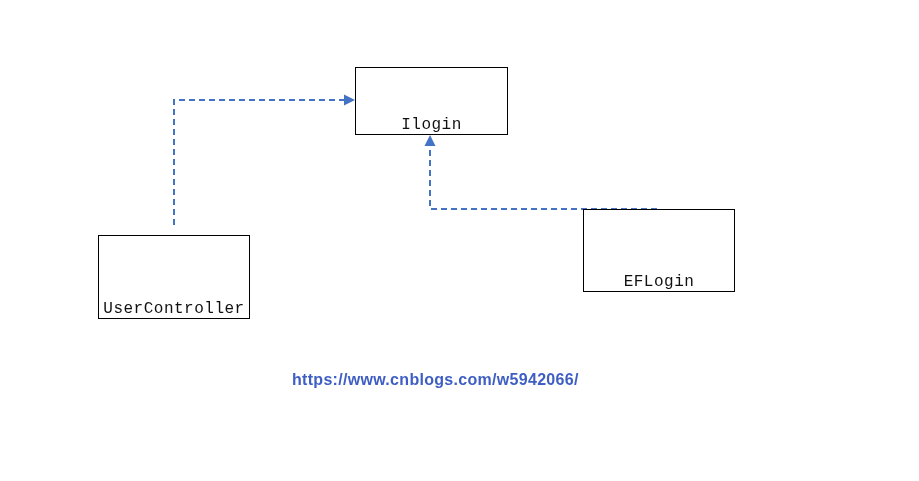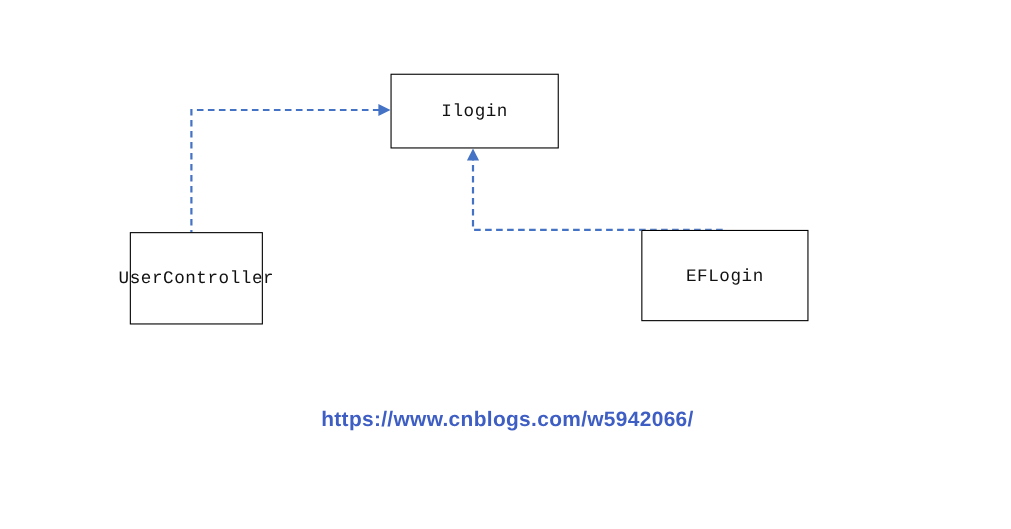--- a/index.html
+++ b/index.html
@@ -24,48 +24,48 @@
     top: 0;
     width: 919px;
     height: 481px;
   }
   .node {
     position: absolute;
     box-sizing: border-box;
     border: 1.5px solid var(--box_border, #000000);
     background: #ffffff;
     display: flex;
-    align-items: center;
+    align-items: flex-end;
     justify-content: center;
   }
   .node-label {
     font-family: "Liberation Mono", "DejaVu Sans Mono", monospace;
     font-size: 16px;
     color: #111111;
     letter-spacing: 0.5px;
     white-space: nowrap;
   }
   #node-ilogin        { left: 355px; top: 67px;  width: 153px; height: 68px; }
-  #node-usercontroller{ left: 98px;  top: 211px; width: 121px; height: 84px; margin-left: 20px; }
+  #node-usercontroller{ left: 98px;  top: 235px; width: 152px; height: 84px; }
   #node-eflogin       { left: 583px; top: 209px; width: 152px; height: 83px; }
   .connector-path {
     fill: none;
     stroke: var(--connector, #4472C4);
     stroke-width: 2;
     stroke-dasharray: 6 4;
   }
   .arrowhead {
     fill: var(--connector, #4472C4);
     stroke: none;
   }
   .url-caption {
     position: absolute;
     left: 292px;
     top: 371px;
-    font-size: 19px;
+    font-size: 16px;
     font-weight: 600;
     color: var(--url_text, #3E5EC4);
     letter-spacing: 0.3px;
     white-space: nowrap;
   }
 </style>
 </head>
 <body>
 
 <div class="diagram-canvas">

